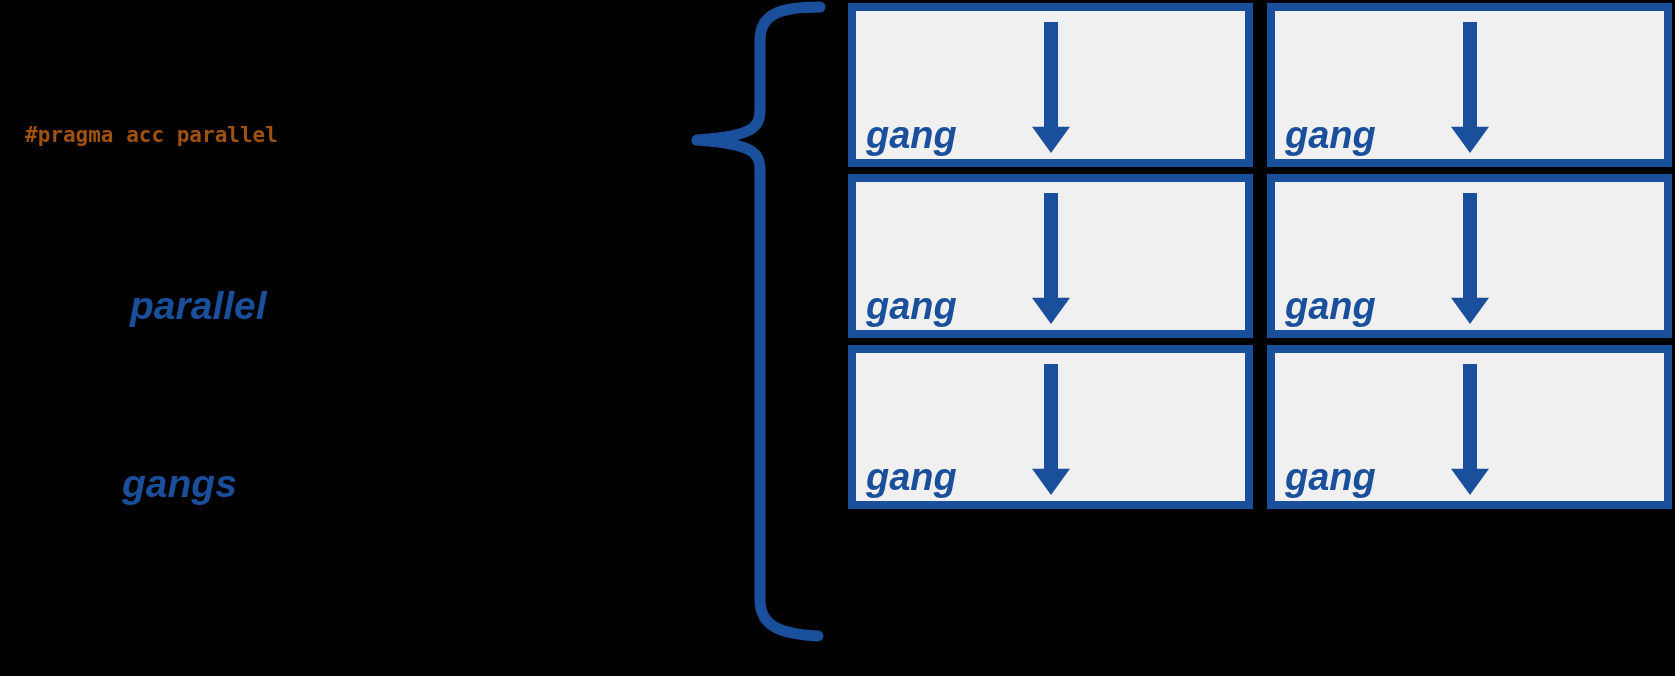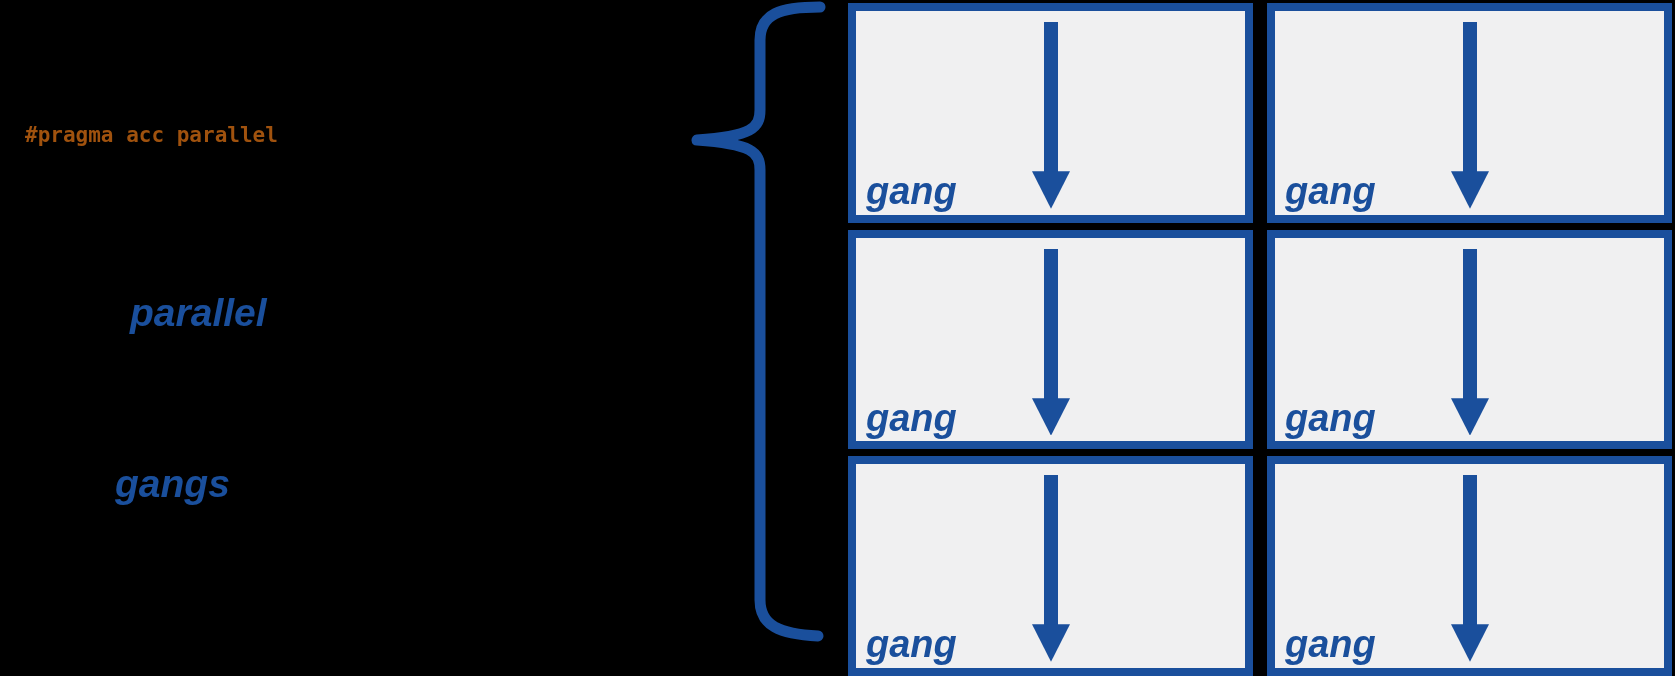--- a/index.html
+++ b/index.html
@@ -31,35 +31,35 @@
   }
   .side-label {
     position: absolute;
     font-weight: bold;
     font-style: italic;
     font-size: 39px;
     line-height: 1;
     color: var(--blue);
     white-space: pre;
   }
-  .label-parallel { left: 130px; top: 293px; font-style: italic; }
-  .label-gangs { left: 115px; top: 464px; }
+  .label-parallel { left: 130px; top: 286px; font-style: italic; }
+  .label-gangs { left: 122px; top: 464px; }
   .brace-wrap {
     position: absolute;
     left: 685px;
     top: 0;
     width: 145px;
     height: 650px;
   }
   .gang-grid {
     position: absolute;
     left: 848px;
     top: 3px;
     width: 824px;
-    height: 673px;
+    height: 506px;
     display: grid;
     grid-template-columns: 1fr 1fr;
     grid-template-rows: 1fr 1fr 1fr;
     column-gap: 14px;
     row-gap: 7px;
   }
   .gang-cell {
     position: relative;
     background: var(--box-fill);
     border: 8px solid var(--blue);

